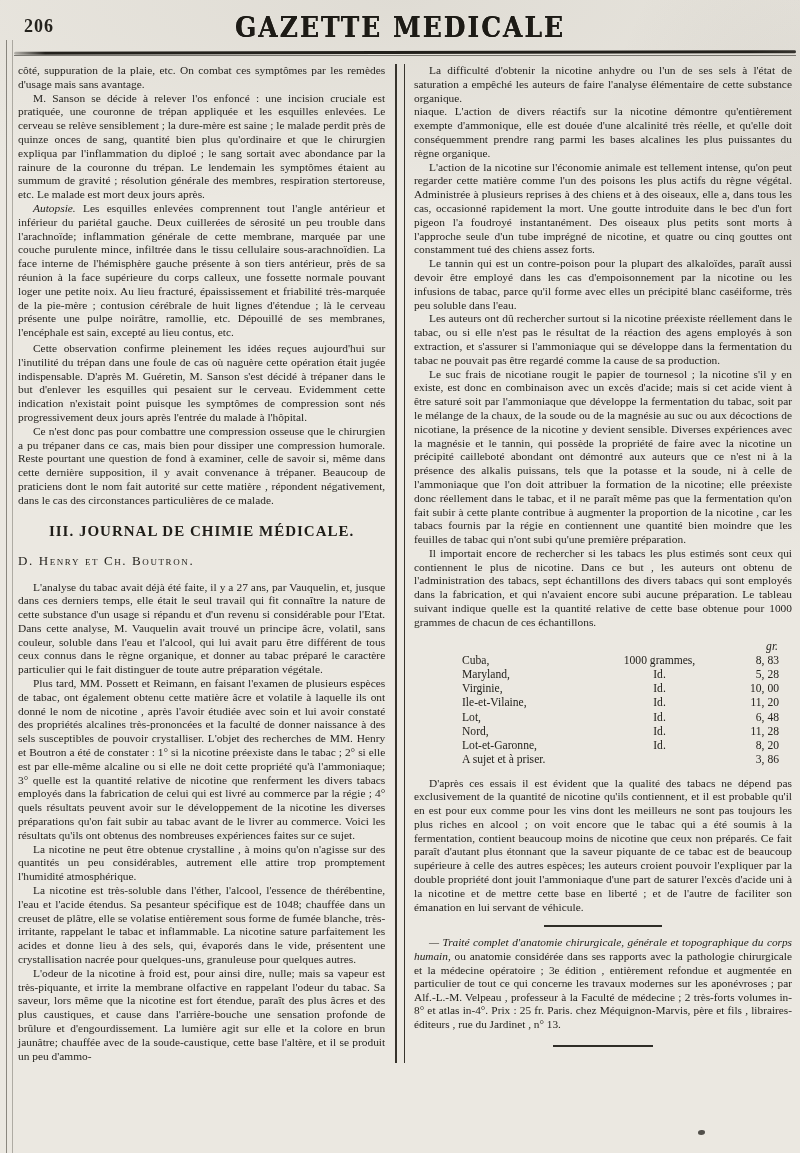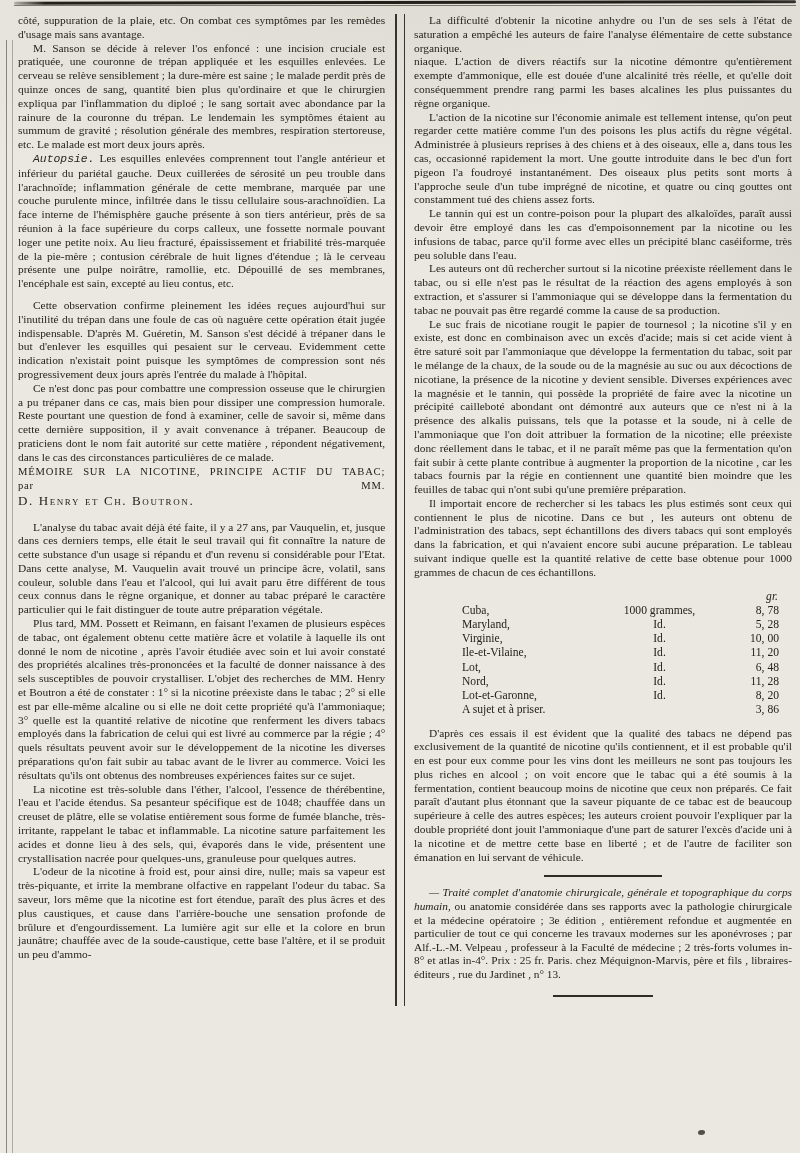--- a/index.html
+++ b/index.html
@@ -52,22 +52,22 @@
     border-left:2px solid #37342d; border-right:1px solid #37342d;
   }
   .col-right { width:378px; }
 
   p.body-text {
     margin:0; text-align:justify; text-indent:15px;
     font-size:11.4px; line-height:13.8px;
     color:#262420;
   }
   p.no-indent { text-indent:0; }
-  p.gap-top { margin-top:8px; }
-  .lead-italic { font-style:italic;font-family:Liberation Mono, monospace; }
+  p.gap-top { margin-top:2px; }
+  .lead-italic { font-style:italic; }
 
   .section-heading {
     margin:15px 0 13px; text-align:center;
     font-size:15px; font-weight:bold; letter-spacing:1px;
     color:#1f1d18;
   }
   .memoir-line1 {
     margin:0; font-size:10.6px; letter-spacing:0.8px; word-spacing:3px;
     text-align:justify; text-align-last:justify; line-height:14px;
   }
@@ -99,39 +99,44 @@
     position:absolute; right:95px; bottom:18px; width:7px; height:5px;
     background:#2a2824; border-radius:50% 40% 55% 45%; opacity:0.8;
   }
 </style>
 </head>
 <body>
 
 <div class="page">
   <div class="edge-left"></div>
 
+  <div class="header">
+    <div class="page-number">206</div>
+    <div class="masthead">GAZETTE MEDICALE</div>
+  </div>
   <div class="header-rule">
     <div class="thick"></div>
     <div class="thin"></div>
   </div>
 
   <div class="columns">
 
     <div class="col col-left">
       <p class="body-text no-indent">côté, suppuration de la plaie, etc. On combat ces symptômes par les remèdes d'usage mais sans avantage.</p>
       <p class="body-text">M. Sanson se décide à relever l'os enfoncé : une incision cruciale est pratiquée, une couronne de trépan appliquée et les esquilles enlevées. Le cerveau se relève sensiblement ; la dure-mère est saine ; le malade perdit près de quinze onces de sang, quantité bien plus qu'ordinaire et que le chirurgien expliqua par l'inflammation du diploé ; le sang sortait avec abondance par la rainure de la couronne du trépan. Le lendemain les symptômes étaient au summum de gravité ; résolution générale des membres, respiration stertoreuse, etc. Le malade est mort deux jours après.</p>
       <p class="body-text"><i class="lead-italic">Autopsie.</i><span> Les esquilles enlevées comprennent tout l'angle antérieur et inférieur du pariétal gauche. Deux cuillerées de sérosité un peu trouble dans l'arachnoïde; inflammation générale de cette membrane, marquée par une couche purulente mince, infiltrée dans le tissu cellulaire sous-arachnoïdien. La face interne de l'hémisphère gauche présente à son tiers antérieur, près de sa réunion à la face supérieure du corps calleux, une fossette normale pouvant loger une petite noix. Au lieu fracturé, épaississement et friabilité très-marquée de la pie-mère ; contusion cérébrale de huit lignes d'étendue ; là le cerveau présente une pulpe noirâtre, ramollie, etc. Dépouillé de ses membranes, l'encéphale est sain, excepté au lieu contus, etc.</span></p>
       <p class="body-text gap-top">Cette observation confirme pleinement les idées reçues aujourd'hui sur l'inutilité du trépan dans une foule de cas où naguère cette opération était jugée indispensable. D'après M. Guéretin, M. Sanson s'est décidé à trépaner dans le but d'enlever les esquilles qui pesaient sur le cerveau. Evidemment cette indication n'existait point puisque les symptômes de compression sont nés progressivement deux jours après l'entrée du malade à l'hôpital.</p>
       <p class="body-text">Ce n'est donc pas pour combattre une compression osseuse que le chirurgien a pu trépaner dans ce cas, mais bien pour dissiper une compression humorale. Reste pourtant une question de fond à examiner, celle de savoir si, même dans cette dernière supposition, il y avait convenance à trépaner. Beaucoup de praticiens dont le nom fait autorité sur cette matière , répondent négativement, dans le cas des circonstances particulières de ce malade.</p>
 
-      <p class="memoir-line1">MÉMOIRE SUR LA NICOTINE, PRINCIPE ACTIF DU TABAC; par MM.</p>
+      <h2 class="section-heading">III. JOURNAL DE CHIMIE MÉDICALE.</h2>
       <p class="memoir-line2">D. Henry et Ch. Boutron.</p>
 
       <p class="body-text">L'analyse du tabac avait déjà été faite, il y a 27 ans, par Vauquelin, et, jusque dans ces derniers temps, elle était le seul travail qui fit connaître la nature de cette substance d'un usage si répandu et d'un revenu si considérable pour l'Etat. Dans cette analyse, M. Vauquelin avait trouvé un principe âcre, volatil, sans couleur, soluble dans l'eau et l'alcool, qui lui avait paru être différent de tous ceux connus dans le règne organique, et donner au tabac préparé le caractère particulier qui le fait distinguer de toute autre préparation végétale.</p>
       <p class="body-text">Plus tard, MM. Possett et Reimann, en faisant l'examen de plusieurs espèces de tabac, ont également obtenu cette matière âcre et volatile à laquelle ils ont donné le nom de nicotine , après l'avoir étudiée avec soin et lui avoir constaté des propriétés alcalines très-prononcées et la faculté de donner naissance à des sels susceptibles de pouvoir crystalliser. L'objet des recherches de MM. Henry et Boutron a été de constater : 1° si la nicotine préexiste dans le tabac ;  2° si elle est par elle-même alcaline ou si elle ne doit cette propriété qu'à l'ammoniaque; 3° quelle est la quantité relative de nicotine que renferment les divers tabacs employés dans la fabrication de celui qui est livré au commerce par la régie ; 4° quels résultats peuvent avoir sur le développement de la nicotine les diverses préparations qu'on fait subir au tabac avant de le livrer au commerce. Voici les résultats qu'ils ont obtenus des nombreuses expériences faites sur ce sujet.</p>
+      <p class="body-text">La nicotine ne peut être obtenue crystalline , à moins qu'on n'agisse sur des quantités un peu considérables, autrement elle attire trop promptement l'humidité atmosphérique.</p>
       <p class="body-text">La nicotine est très-soluble dans l'éther, l'alcool, l'essence de thérébentine, l'eau et l'acide étendus. Sa pesanteur spécifique est de 1048; chauffée dans un creuset de plâtre, elle se volatise entièrement sous forme de fumée blanche, très-irritante, rappelant le tabac et inflammable. La nicotine sature parfaitement les acides et donne lieu à des sels, qui, évaporés dans le vide, présentent une crystallisation nacrée pour quelques-uns, granuleuse pour quelques autres.</p>
       <p class="body-text">L'odeur de la nicotine à froid est, pour ainsi dire, nulle; mais sa vapeur est très-piquante, et irrite la membrane olfactive en rappelant l'odeur du tabac. Sa saveur, lors même que la nicotine est fort étendue, paraît des plus âcres et des plus caustiques, et cause dans l'arrière-bouche une sensation profonde de brûlure et d'engourdissement. La lumière agit sur elle et la colore en brun jaunâtre; chauffée avec de la soude-caustique, cette base l'altère, et il se produit un peu d'ammo-</p>
     </div>
 
     <div class="col-divider"></div>
 
     <div class="col col-right">
       <p class="body-text">La difficulté d'obtenir la nicotine anhydre ou l'un de ses sels à l'état de saturation a empêché les auteurs de faire l'analyse élémentaire de cette substance organique.</p>
       <p class="body-text no-indent">niaque. L'action de divers réactifs sur la nicotine démontre qu'entièrement exempte d'ammonique, elle est douée d'une alcalinité très réelle, et qu'elle doit conséquemment prendre rang parmi les bases alcalines les plus puissantes du règne organique.</p>
       <p class="body-text">L'action de la nicotine sur l'économie animale est tellement intense, qu'on peut regarder cette matière comme l'un des poisons les plus actifs du règne végétal. Administrée à plusieurs reprises à des chiens et à des oiseaux, elle a, dans tous les cas, occasionné rapidement la mort. Une goutte introduite dans le bec d'un fort pigeon l'a foudroyé instantanément. Des oiseaux plus petits sont morts à l'approche seule d'un tube imprégné de nicotine, et quatre ou cinq gouttes ont constamment tué des chiens assez forts.</p>
@@ -142,21 +147,21 @@
 
       <div class="sample-table">
         <div class="trow gr-row">
           <span class="tname"></span>
           <span class="tqty"></span>
           <span class="tval">gr.</span>
         </div>
         <div class="trow">
           <span class="tname">Cuba,</span>
           <span class="tqty">1000 grammes,</span>
-          <span class="tval">8, 78</span>
+          <span class="tval">8, 83</span>
         </div>
         <div class="trow">
           <span class="tname">Maryland,</span>
           <span class="tqty">Id.</span>
           <span class="tval">5, 28</span>
         </div>
         <div class="trow">
           <span class="tname">Virginie,</span>
           <span class="tqty">Id.</span>
           <span class="tval">10, 00</span>

